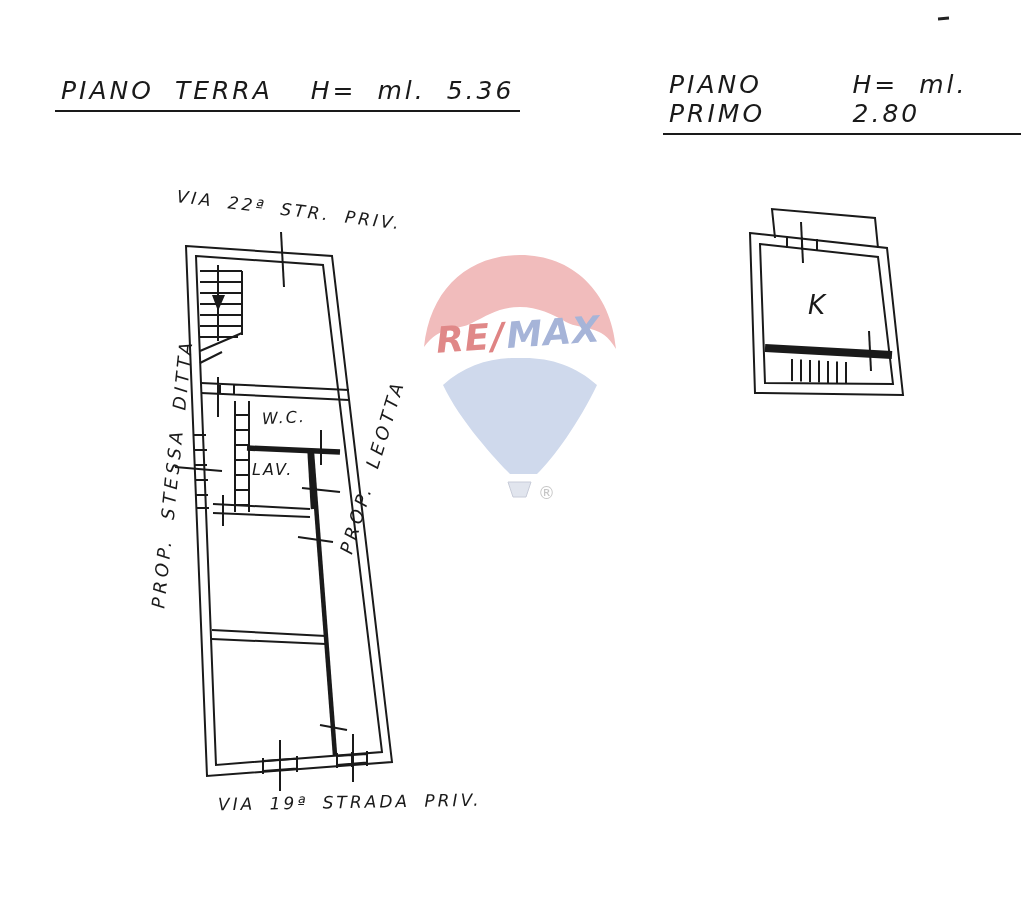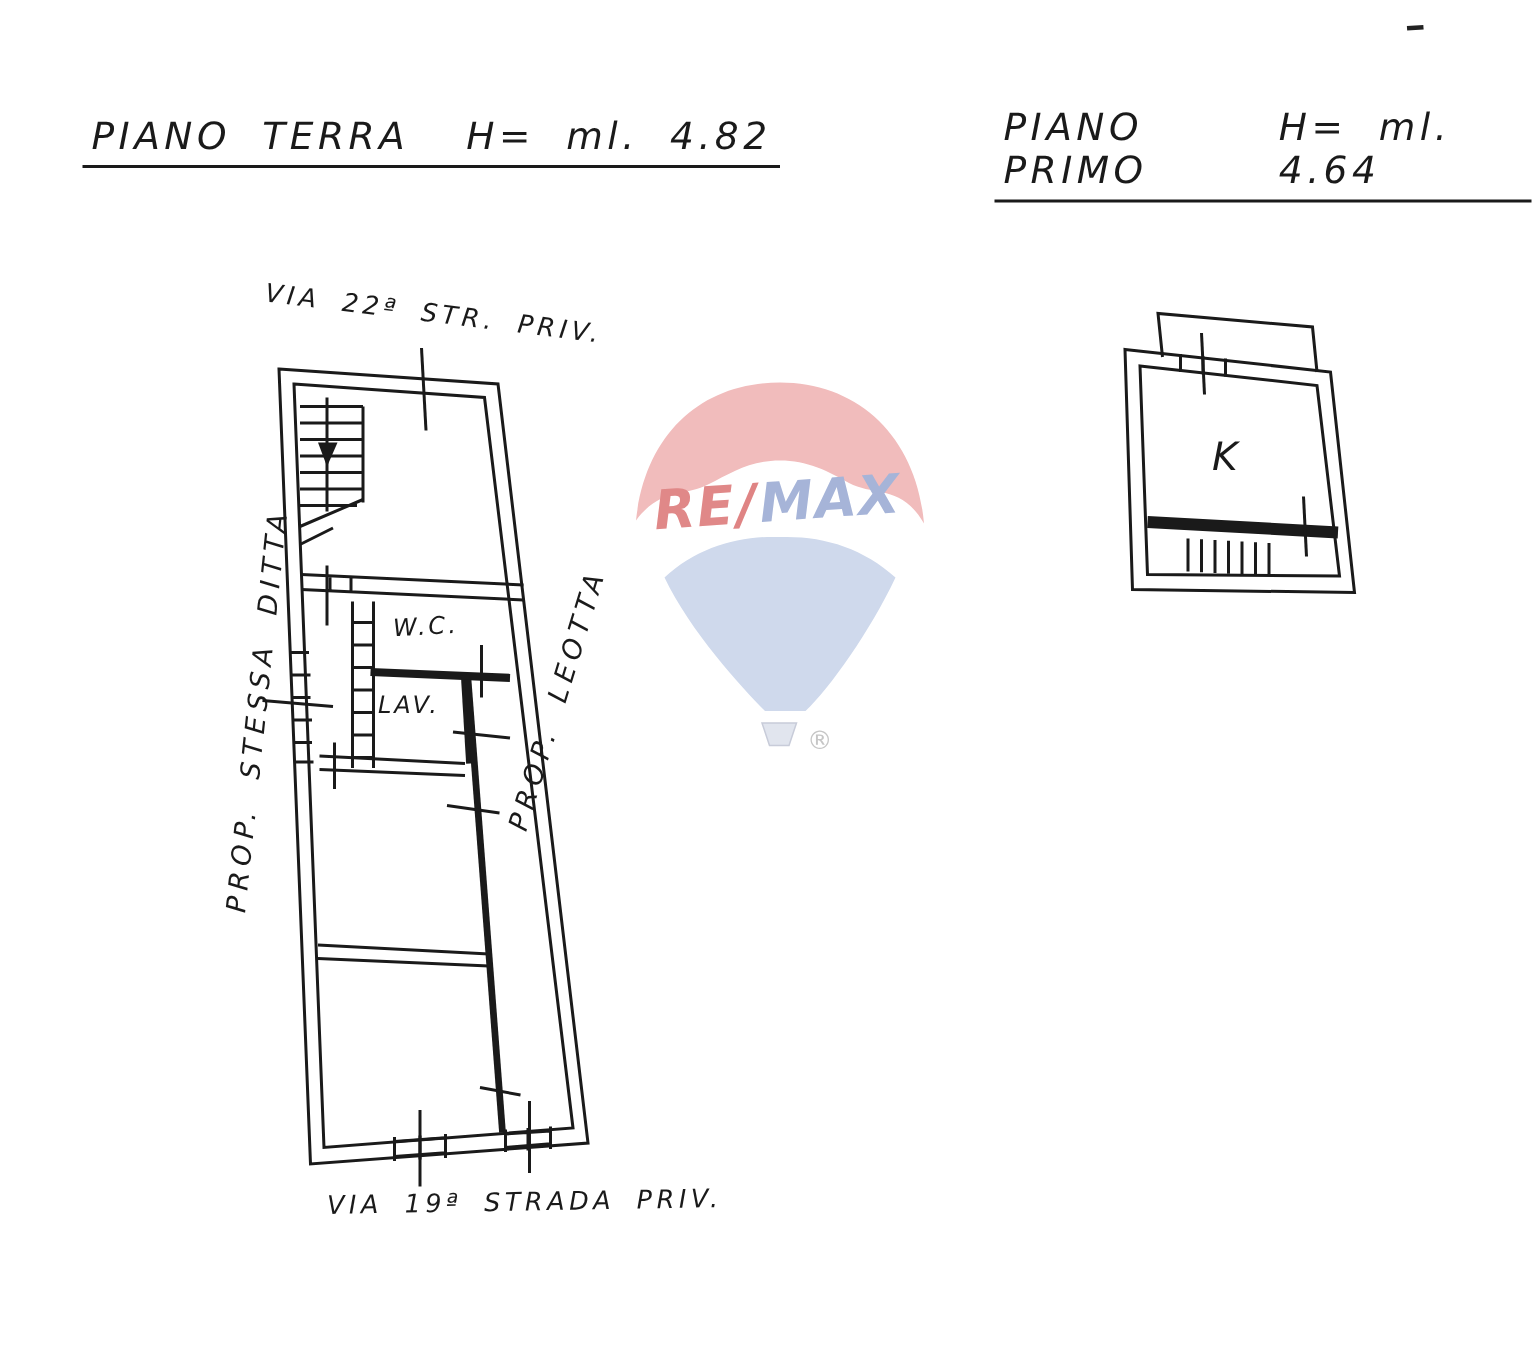--- a/index.html
+++ b/index.html
@@ -31,27 +31,27 @@
   <text transform="rotate(-4 110 92)" x="26" y="102" font-size="36" font-weight="bold" font-style="italic" letter-spacing="1" font-family="DejaVu Sans, sans-serif">
     <tspan fill="#e08888">RE</tspan><tspan fill="#df8484" dx="1">/</tspan><tspan fill="#a6b4d8" dx="1">MAX</tspan>
   </text>
   <path d="M 98,237 L 121,237 L 116,252 L 103,252 Z" fill="#e1e5ee" stroke="#c8ccd9" stroke-width="1"></path>
   <text x="128" y="254" font-size="17" fill="#c6c6c6" font-family="DejaVu Sans, sans-serif">®</text>
 </svg>
 
 <div class="abs hand title" style="left:55px;top:76px;font-style:italic;">
   <span>PIANO TERRA</span>
   <span class="gap"></span>
-  <span>H= ml. 4.82</span>
+  <span>H= ml. 5.36</span>
 </div>
 
 <div class="abs hand title" style="left:663px;top:70px;">
   <span>PIANO PRIMO</span>
   <span class="gap" style="width:20px;"></span>
-  <span>H= ml. 4.64</span>
+  <span>H= ml. 2.80</span>
 </div>
 
 <svg style="left:150px;top:225px;" width="270" height="575" viewBox="0 0 270 575" stroke="#1a1a1a" stroke-width="2" fill="none">
   <g>
     <polygon points="36,21 182,31 242,537 57,551"></polygon>
     <polygon points="46,31 173,40 232,527 66,540"></polygon>
   </g>
 
   <g>
     <path d="M50,46 H92 M50,57 H92 M50,68 H92 M50,79 H92 M50,90 H92 M50,101 H92 M92,46 V110 M50,112 H88"></path>

